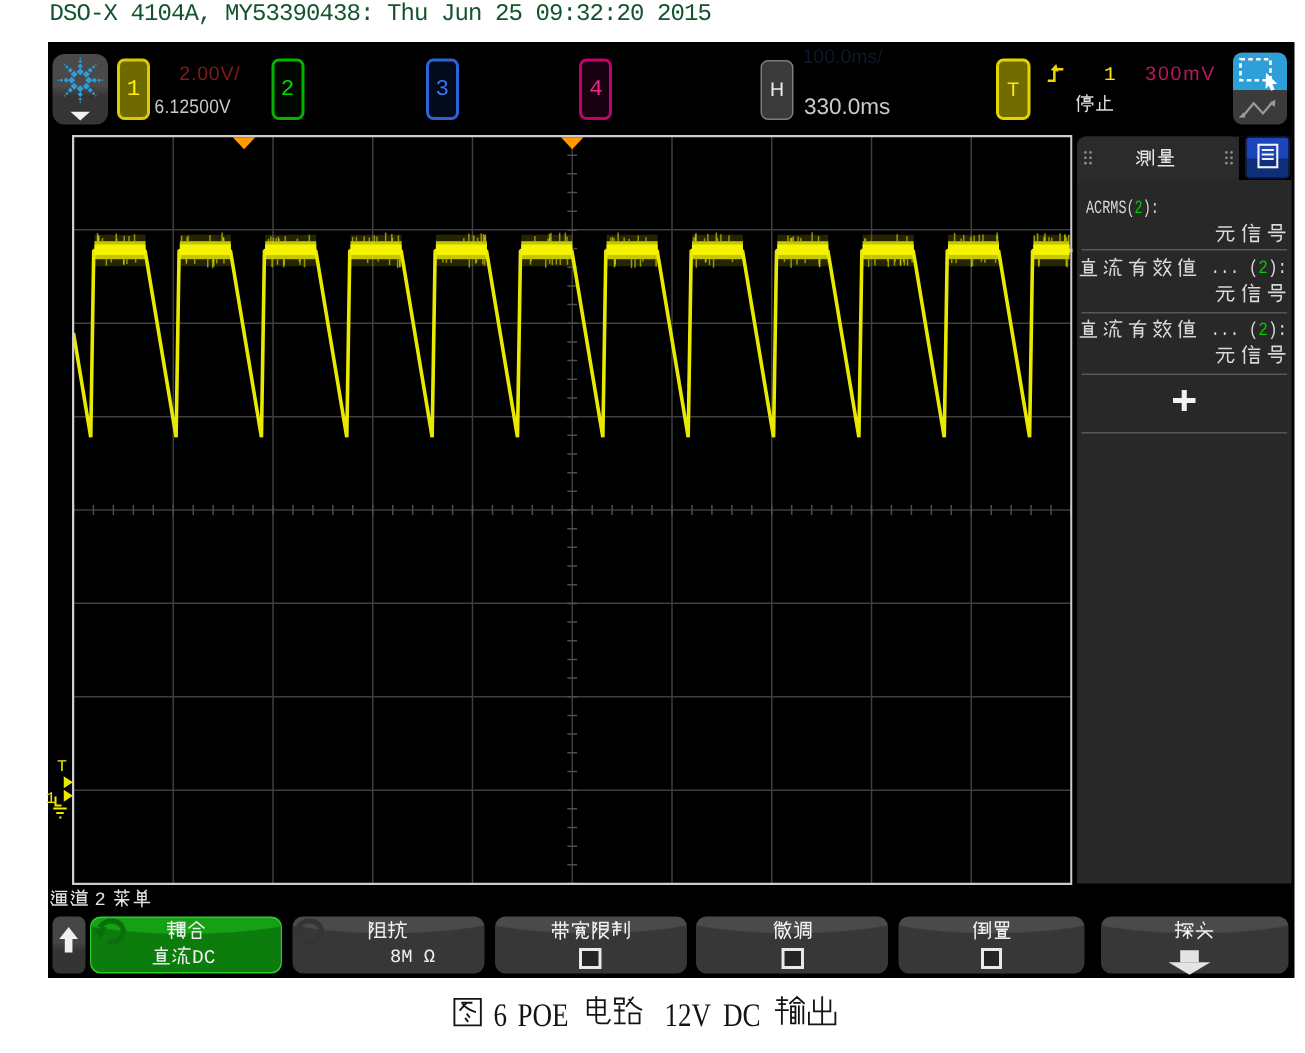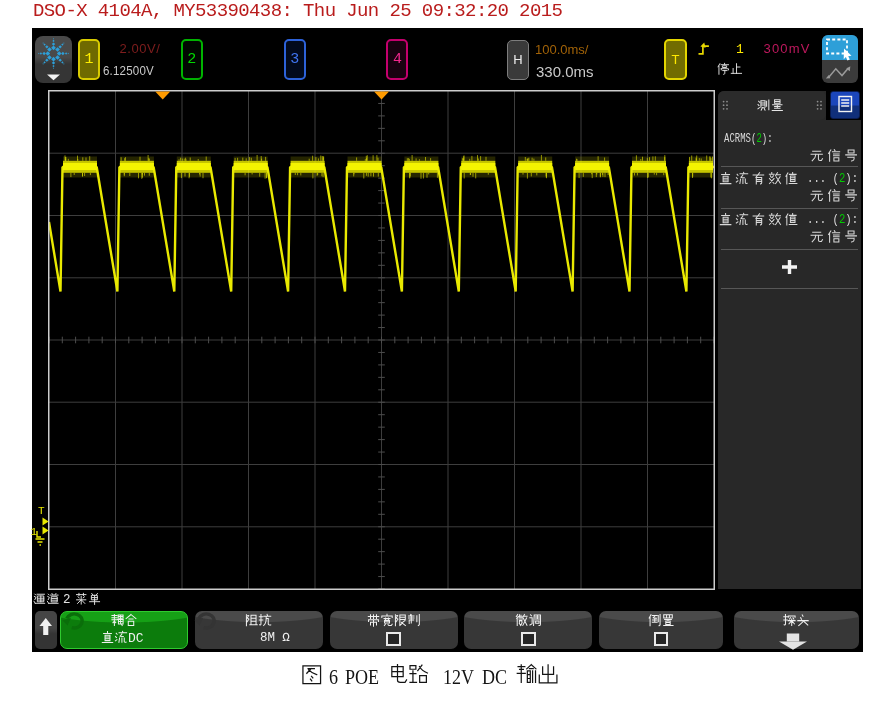--- a/index.html
+++ b/index.html
@@ -1,19 +1,19 @@
 <!DOCTYPE html>
 <html><head><meta charset="utf-8"><style>
 html,body{margin:0;padding:0;background:#fff;width:870px;height:702px;overflow:hidden}
 *{box-sizing:border-box}
 body{position:relative;font-family:"Liberation Sans",sans-serif}
 .mono{font-family:"Liberation Mono",monospace}
 .abs{position:absolute}
 </style></head><body>
-<div class="abs mono" style="left:33px;top:0;font-size:19px;color:#b91c1c;letter-spacing:-0.6px">DSO-X 4104A, MY53390438: Thu Jun 25 09:32:20 2015</div>
+<div class="abs mono" style="left:33px;top:0;font-size:16px;color:#14532d;letter-spacing:-0.6px">DSO-X 4104A, MY53390438: Thu Jun 25 09:32:20 2015</div>
 <div class="abs" style="left:32px;top:28px;width:831px;height:624px;background:#000"></div>
 <div class="abs" style="left:35px;top:36px;width:37px;height:47px;border-radius:8px;background:linear-gradient(#4a4a4a 0 45%,#353535 60% 100%)"></div>
 <svg class="abs" style="left:35px;top:36px" width="37" height="47">
     <rect x="22.55" y="15.85" width="3.30" height="3.30" transform="rotate(45 24.20 17.50)" fill="#2d9fd8"></rect>
     <rect x="26.70" y="16.30" width="2.40" height="2.40" transform="rotate(45 27.90 17.50)" fill="#2d9fd8"></rect>
     <rect x="30.30" y="16.70" width="1.60" height="1.60" transform="rotate(45 31.10 17.50)" fill="#2d9fd8"></rect>
     <rect x="32.75" y="17.05" width="0.90" height="0.90" transform="rotate(45 33.20 17.50)" fill="#2d9fd8"></rect>
     <rect x="20.88" y="19.88" width="3.30" height="3.30" transform="rotate(45 22.53 21.53)" fill="#2d9fd8"></rect>
     <rect x="23.95" y="22.95" width="2.40" height="2.40" transform="rotate(45 25.15 24.15)" fill="#2d9fd8"></rect>
     <rect x="26.61" y="25.61" width="1.60" height="1.60" transform="rotate(45 27.41 26.41)" fill="#2d9fd8"></rect>
@@ -48,21 +48,21 @@
 <div class="abs mono" style="left:78.0px;top:39px;width:22px;height:41px;line-height:41px;text-align:center;font-size:15px;color:#ffee00">1</div>
 <div class="abs" style="left:180.7px;top:39px;width:22px;height:41px;border:2px solid #00b400;border-radius:5px;background:#010801"></div>
 <div class="abs mono" style="left:180.7px;top:39px;width:22px;height:41px;line-height:41px;text-align:center;font-size:15px;color:#00d800">2</div>
 <div class="abs" style="left:283.8px;top:39px;width:22px;height:41px;border:2px solid #2d62d9;border-radius:5px;background:#020a1c"></div>
 <div class="abs mono" style="left:283.8px;top:39px;width:22px;height:41px;line-height:41px;text-align:center;font-size:15px;color:#3f74f0">3</div>
 <div class="abs" style="left:386.4px;top:39px;width:22px;height:41px;border:2px solid #c4006d;border-radius:5px;background:#190210"></div>
 <div class="abs mono" style="left:386.4px;top:39px;width:22px;height:41px;line-height:41px;text-align:center;font-size:15px;color:#f0278c">4</div>
 <div class="abs" style="left:119.5px;top:40.5px;font-size:13px;color:#7f1d1d;letter-spacing:0.55px">2.00V/</div>
 <div class="abs" style="left:103px;top:63px;font-size:13px;color:#c9c9c9;letter-spacing:0.2px;transform:scaleX(0.89);transform-origin:0 0">6.12500V</div>
 <div class="abs" style="left:507px;top:39.5px;width:22px;height:40px;border:1.5px solid #7d7d7d;border-radius:5px;background:#3a3a3a;color:#ececec;font-size:13px;line-height:38px;text-align:center">H</div>
-<div class="abs" style="left:535px;top:42px;font-size:13px;color:#a16207">100.0ms/</div>
+<div class="abs" style="left:535px;top:30px;font-size:13px;color:#0f172a">100.0ms/</div>
 <div class="abs" style="left:536px;top:63px;font-size:15px;color:#c9c9c9">330.0ms</div>
 <div class="abs" style="left:664px;top:39.3px;width:23px;height:40.5px;border:2px solid #e3d500;border-radius:5px;background:#716c00;color:#ffe900;font-size:13px;line-height:37px;text-align:center">T</div>
 <svg class="abs" style="left:698px;top:41.5px" width="13" height="14">
     <path d="M0.5,11.8 h4.4 v-7.6 h6" stroke="#e8d800" stroke-width="1.7" fill="none"></path>
     <polygon points="6.2,0.6 2.4,4.6 7.6,5.8" fill="#e8d800"></polygon>
   </svg>
 <div class="abs mono" style="left:736px;top:41.5px;font-size:13px;color:#ffe900">1</div>
 <div class="abs" style="left:763.5px;top:41px;font-size:13px;color:#be185d;letter-spacing:1.2px">300mV</div>
 <svg style="position:absolute;left:716.5px;top:63.0px;overflow:visible" width="28" height="14">
     <g fill="none" stroke="#e0e0e0" stroke-width="0.78" stroke-linecap="square" stroke-linejoin="miter">

